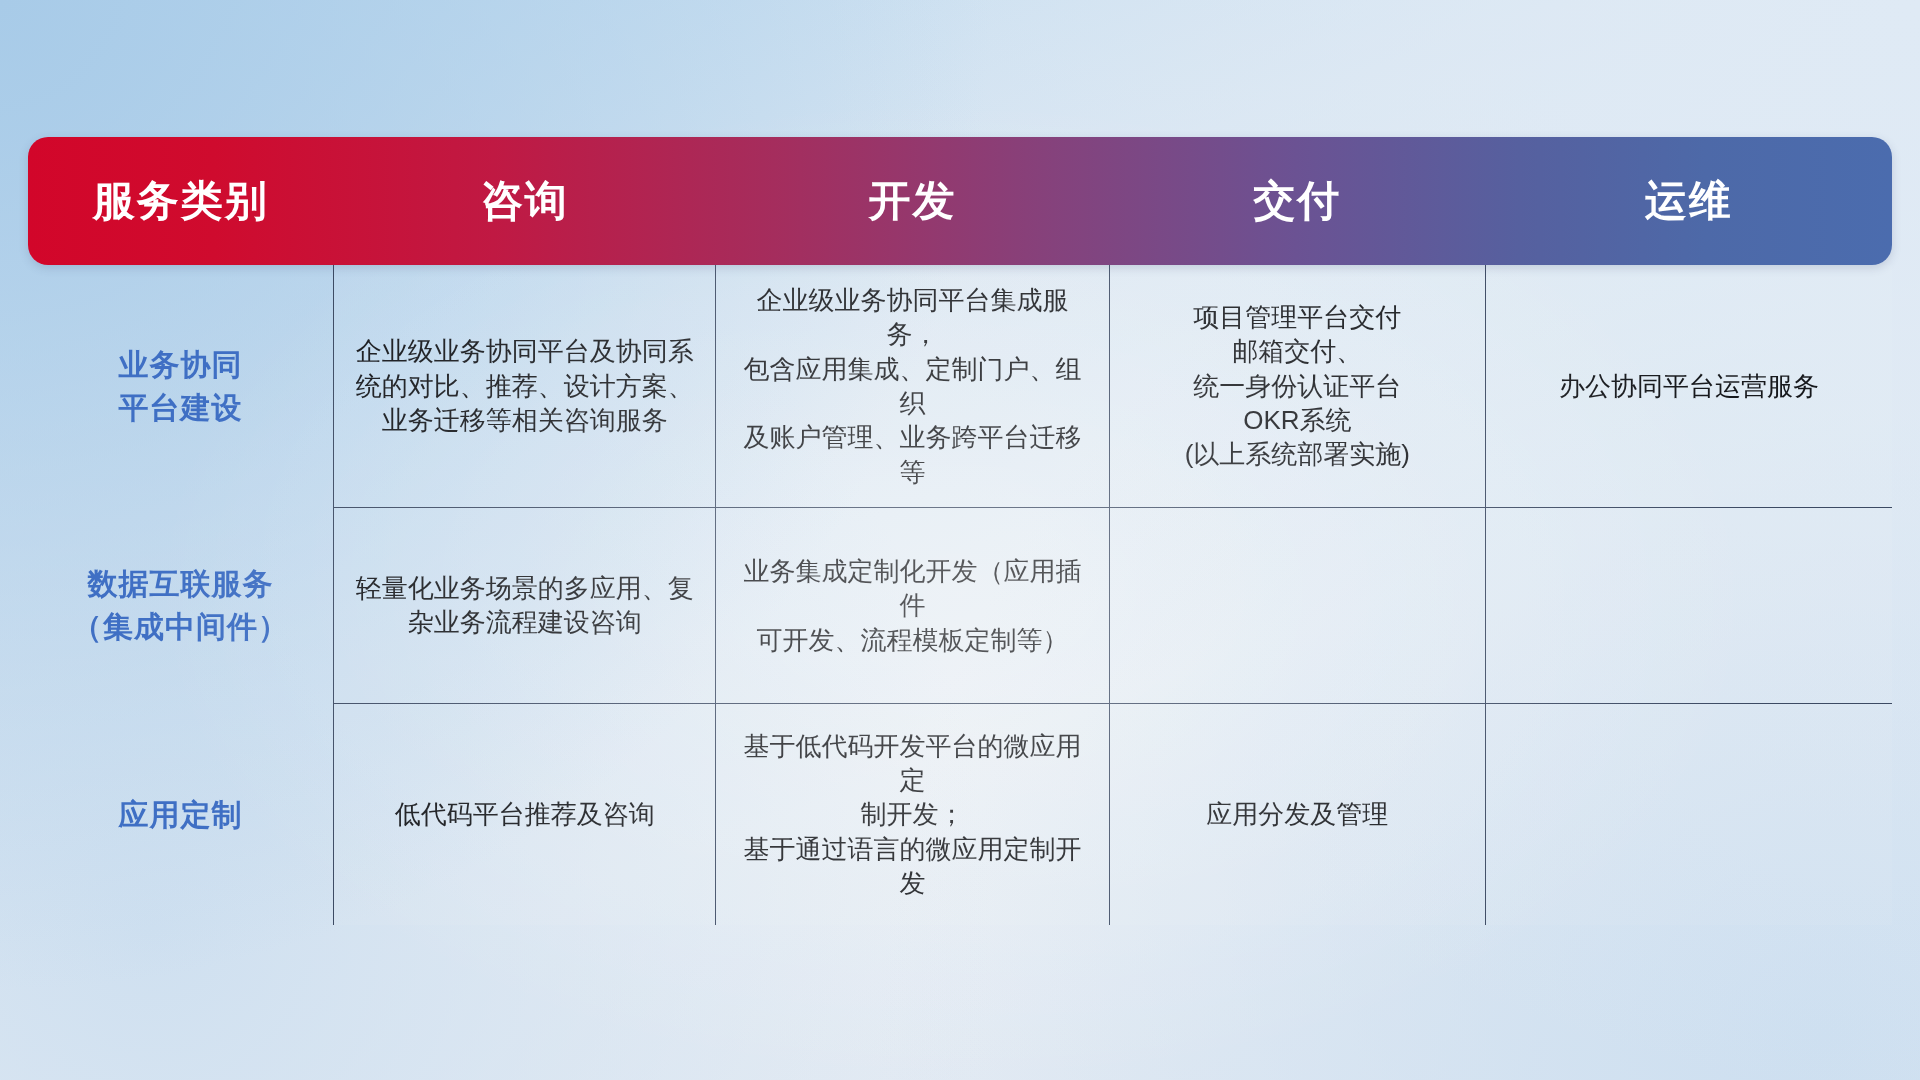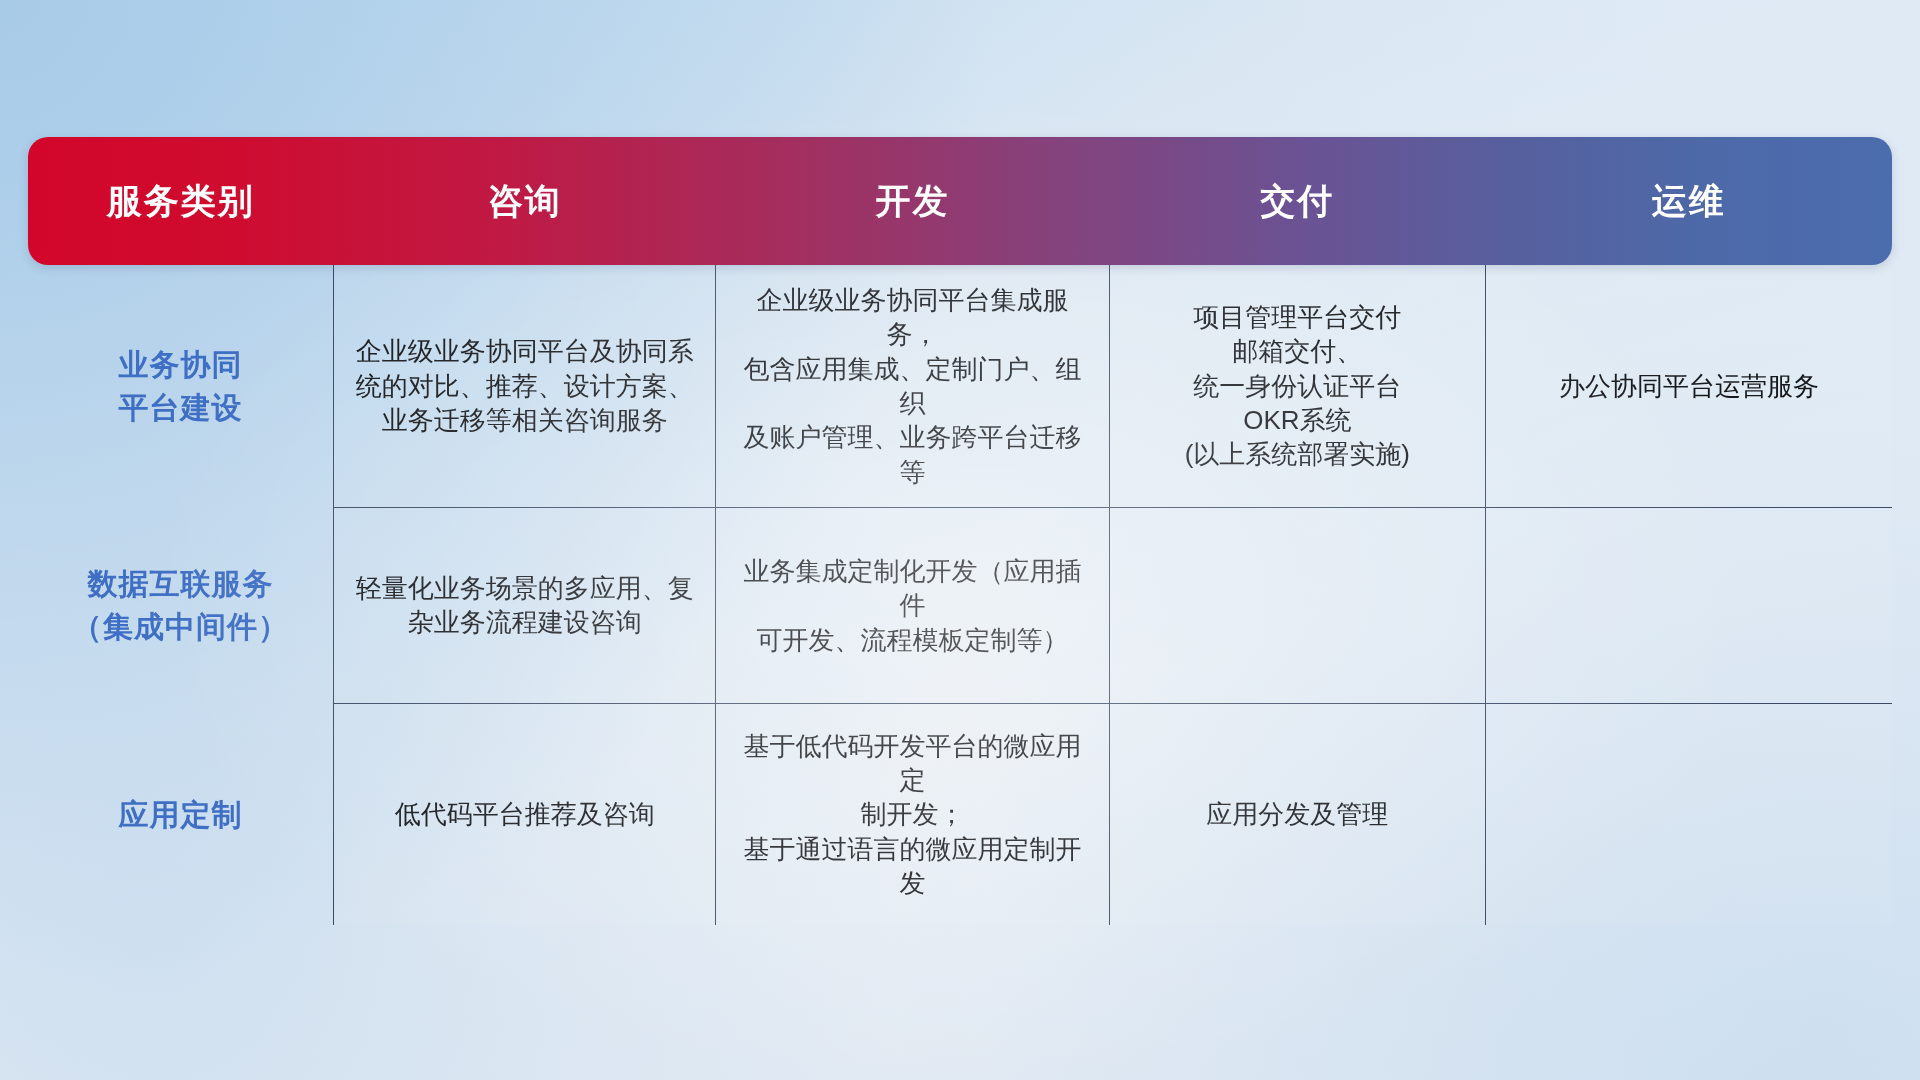--- a/index.html
+++ b/index.html
@@ -47,21 +47,21 @@
 
   
   .header-row {
     height: 128px;
   }
   .header-row th {
     padding: 0;
     position: relative;
     z-index: 2;
     color: #ffffff;
-    font-size: 35px;
+    font-size: 42px;
     font-weight: bold;
     letter-spacing: 2px;
     text-align: center;
     vertical-align: middle;
     background: transparent;
     border: none;
   }
   .header-bg {
     position: absolute;
     left: 28px;

